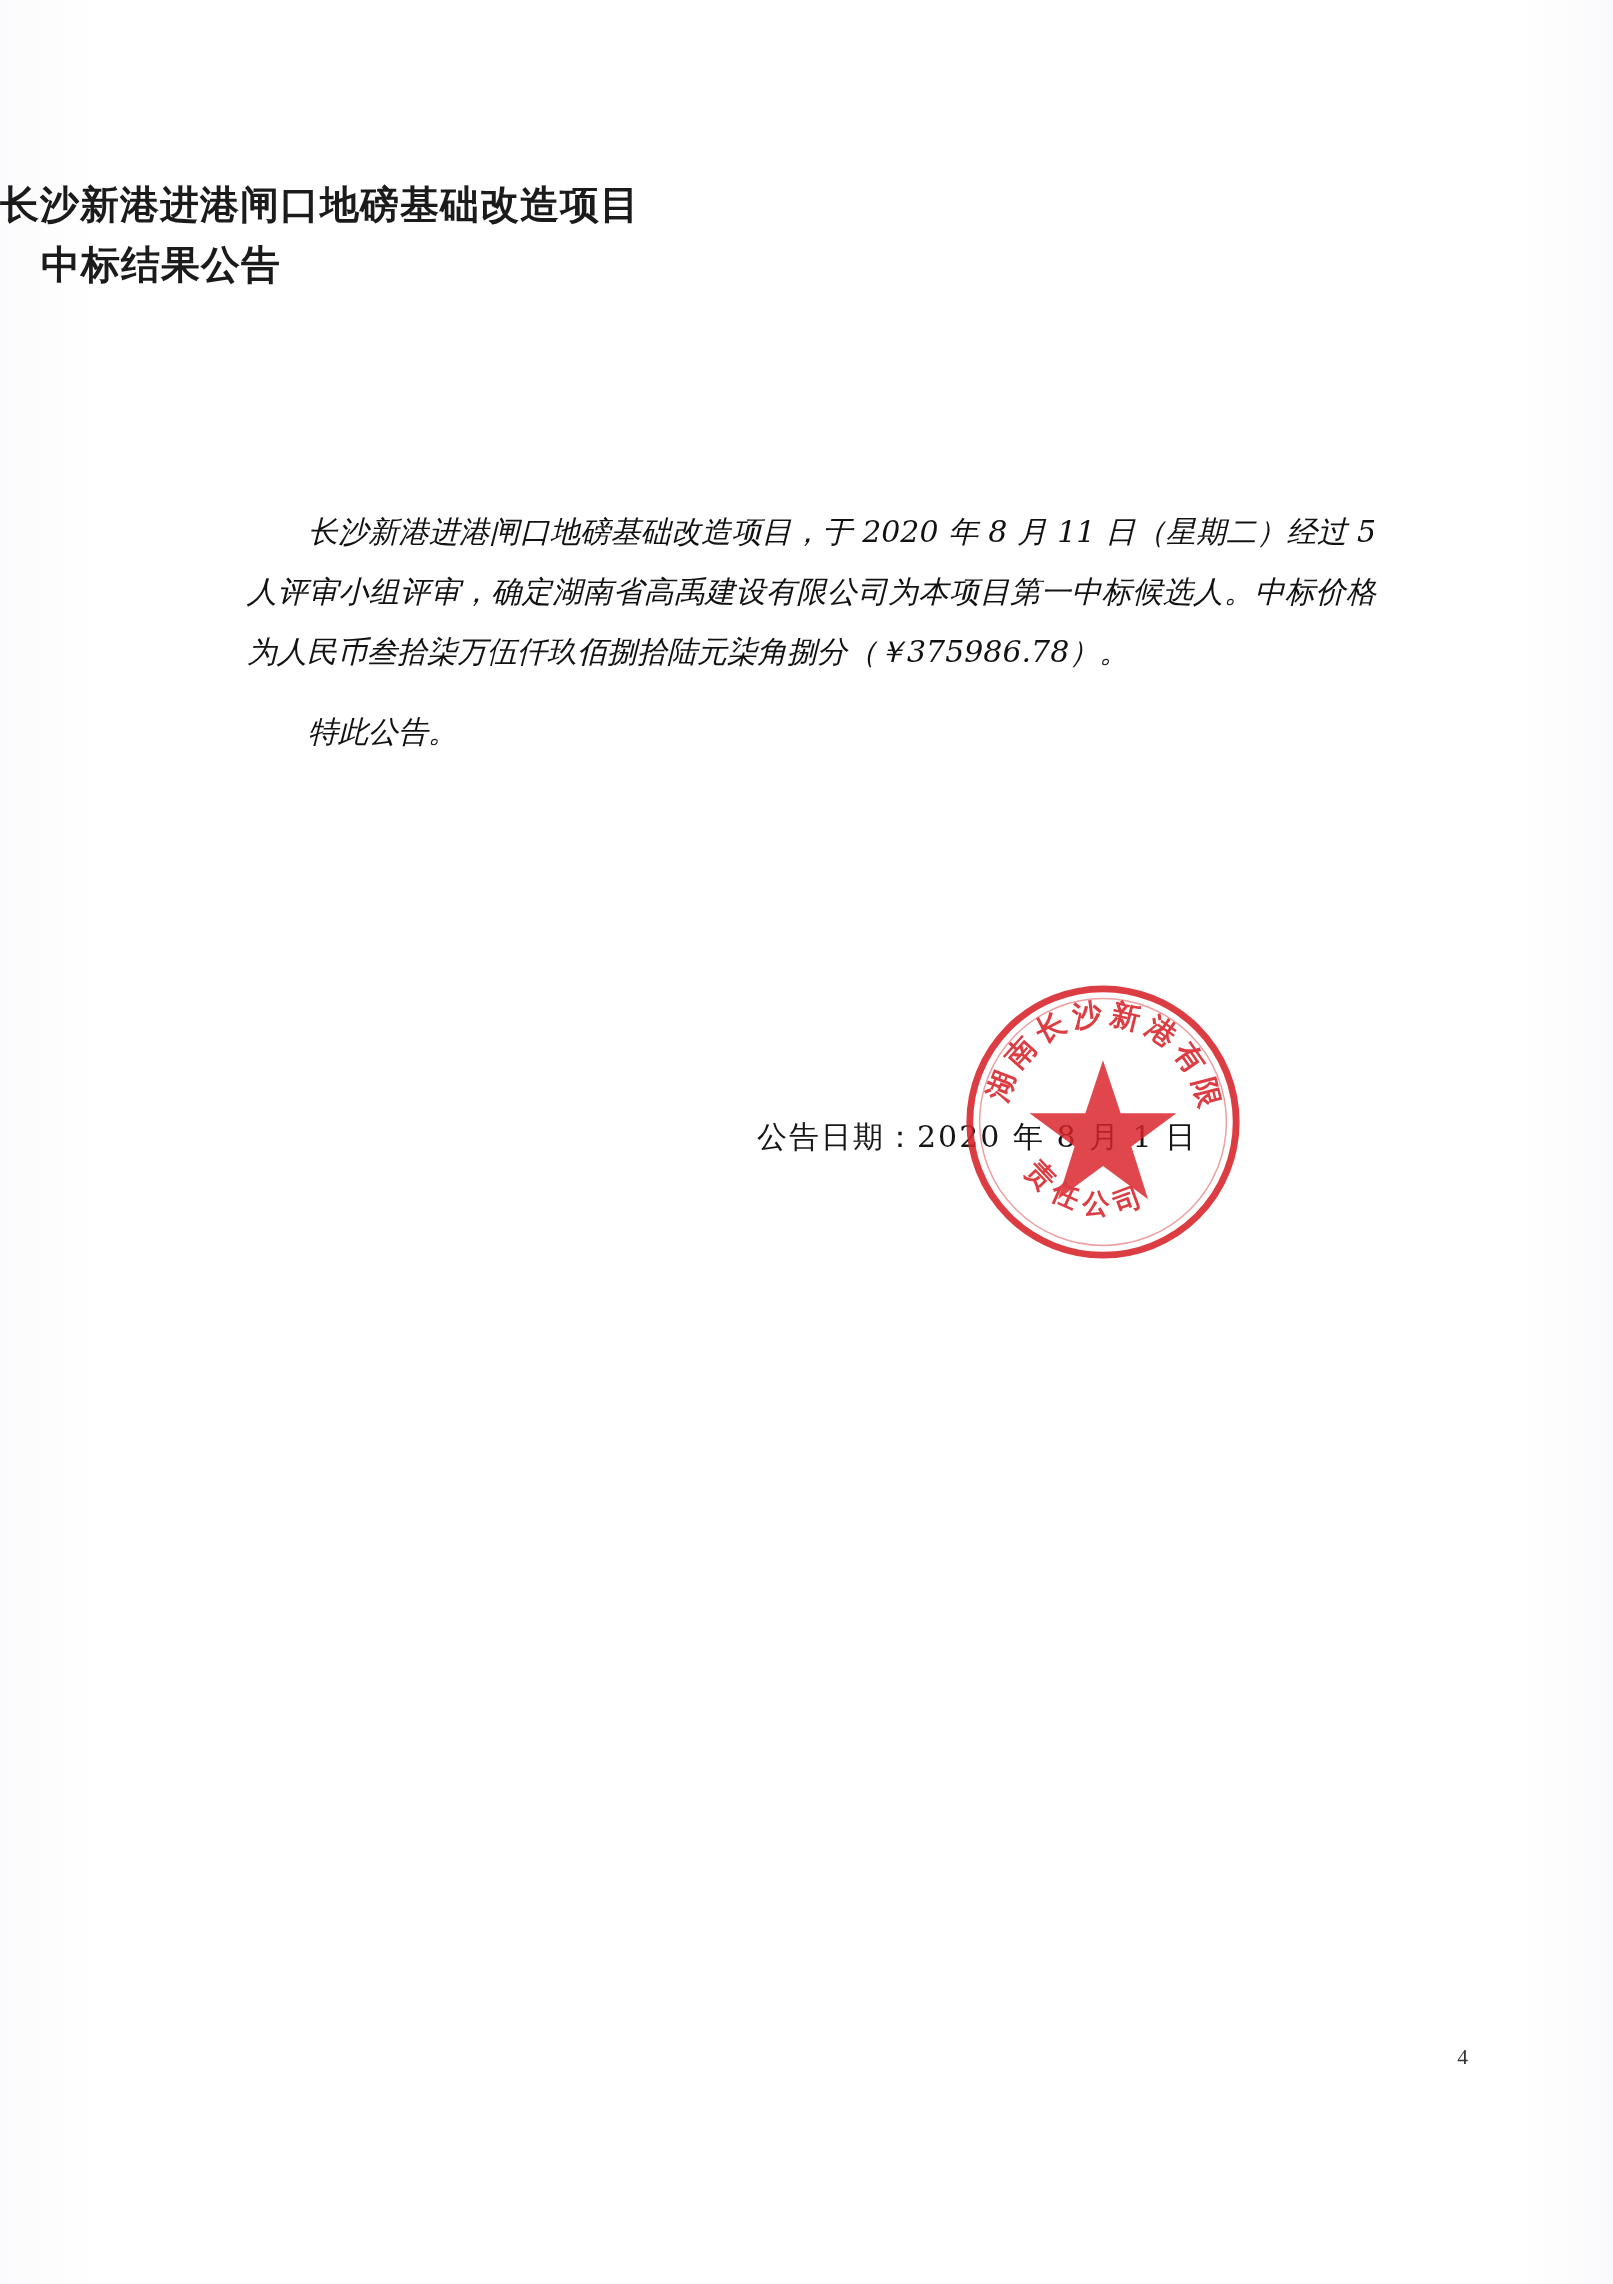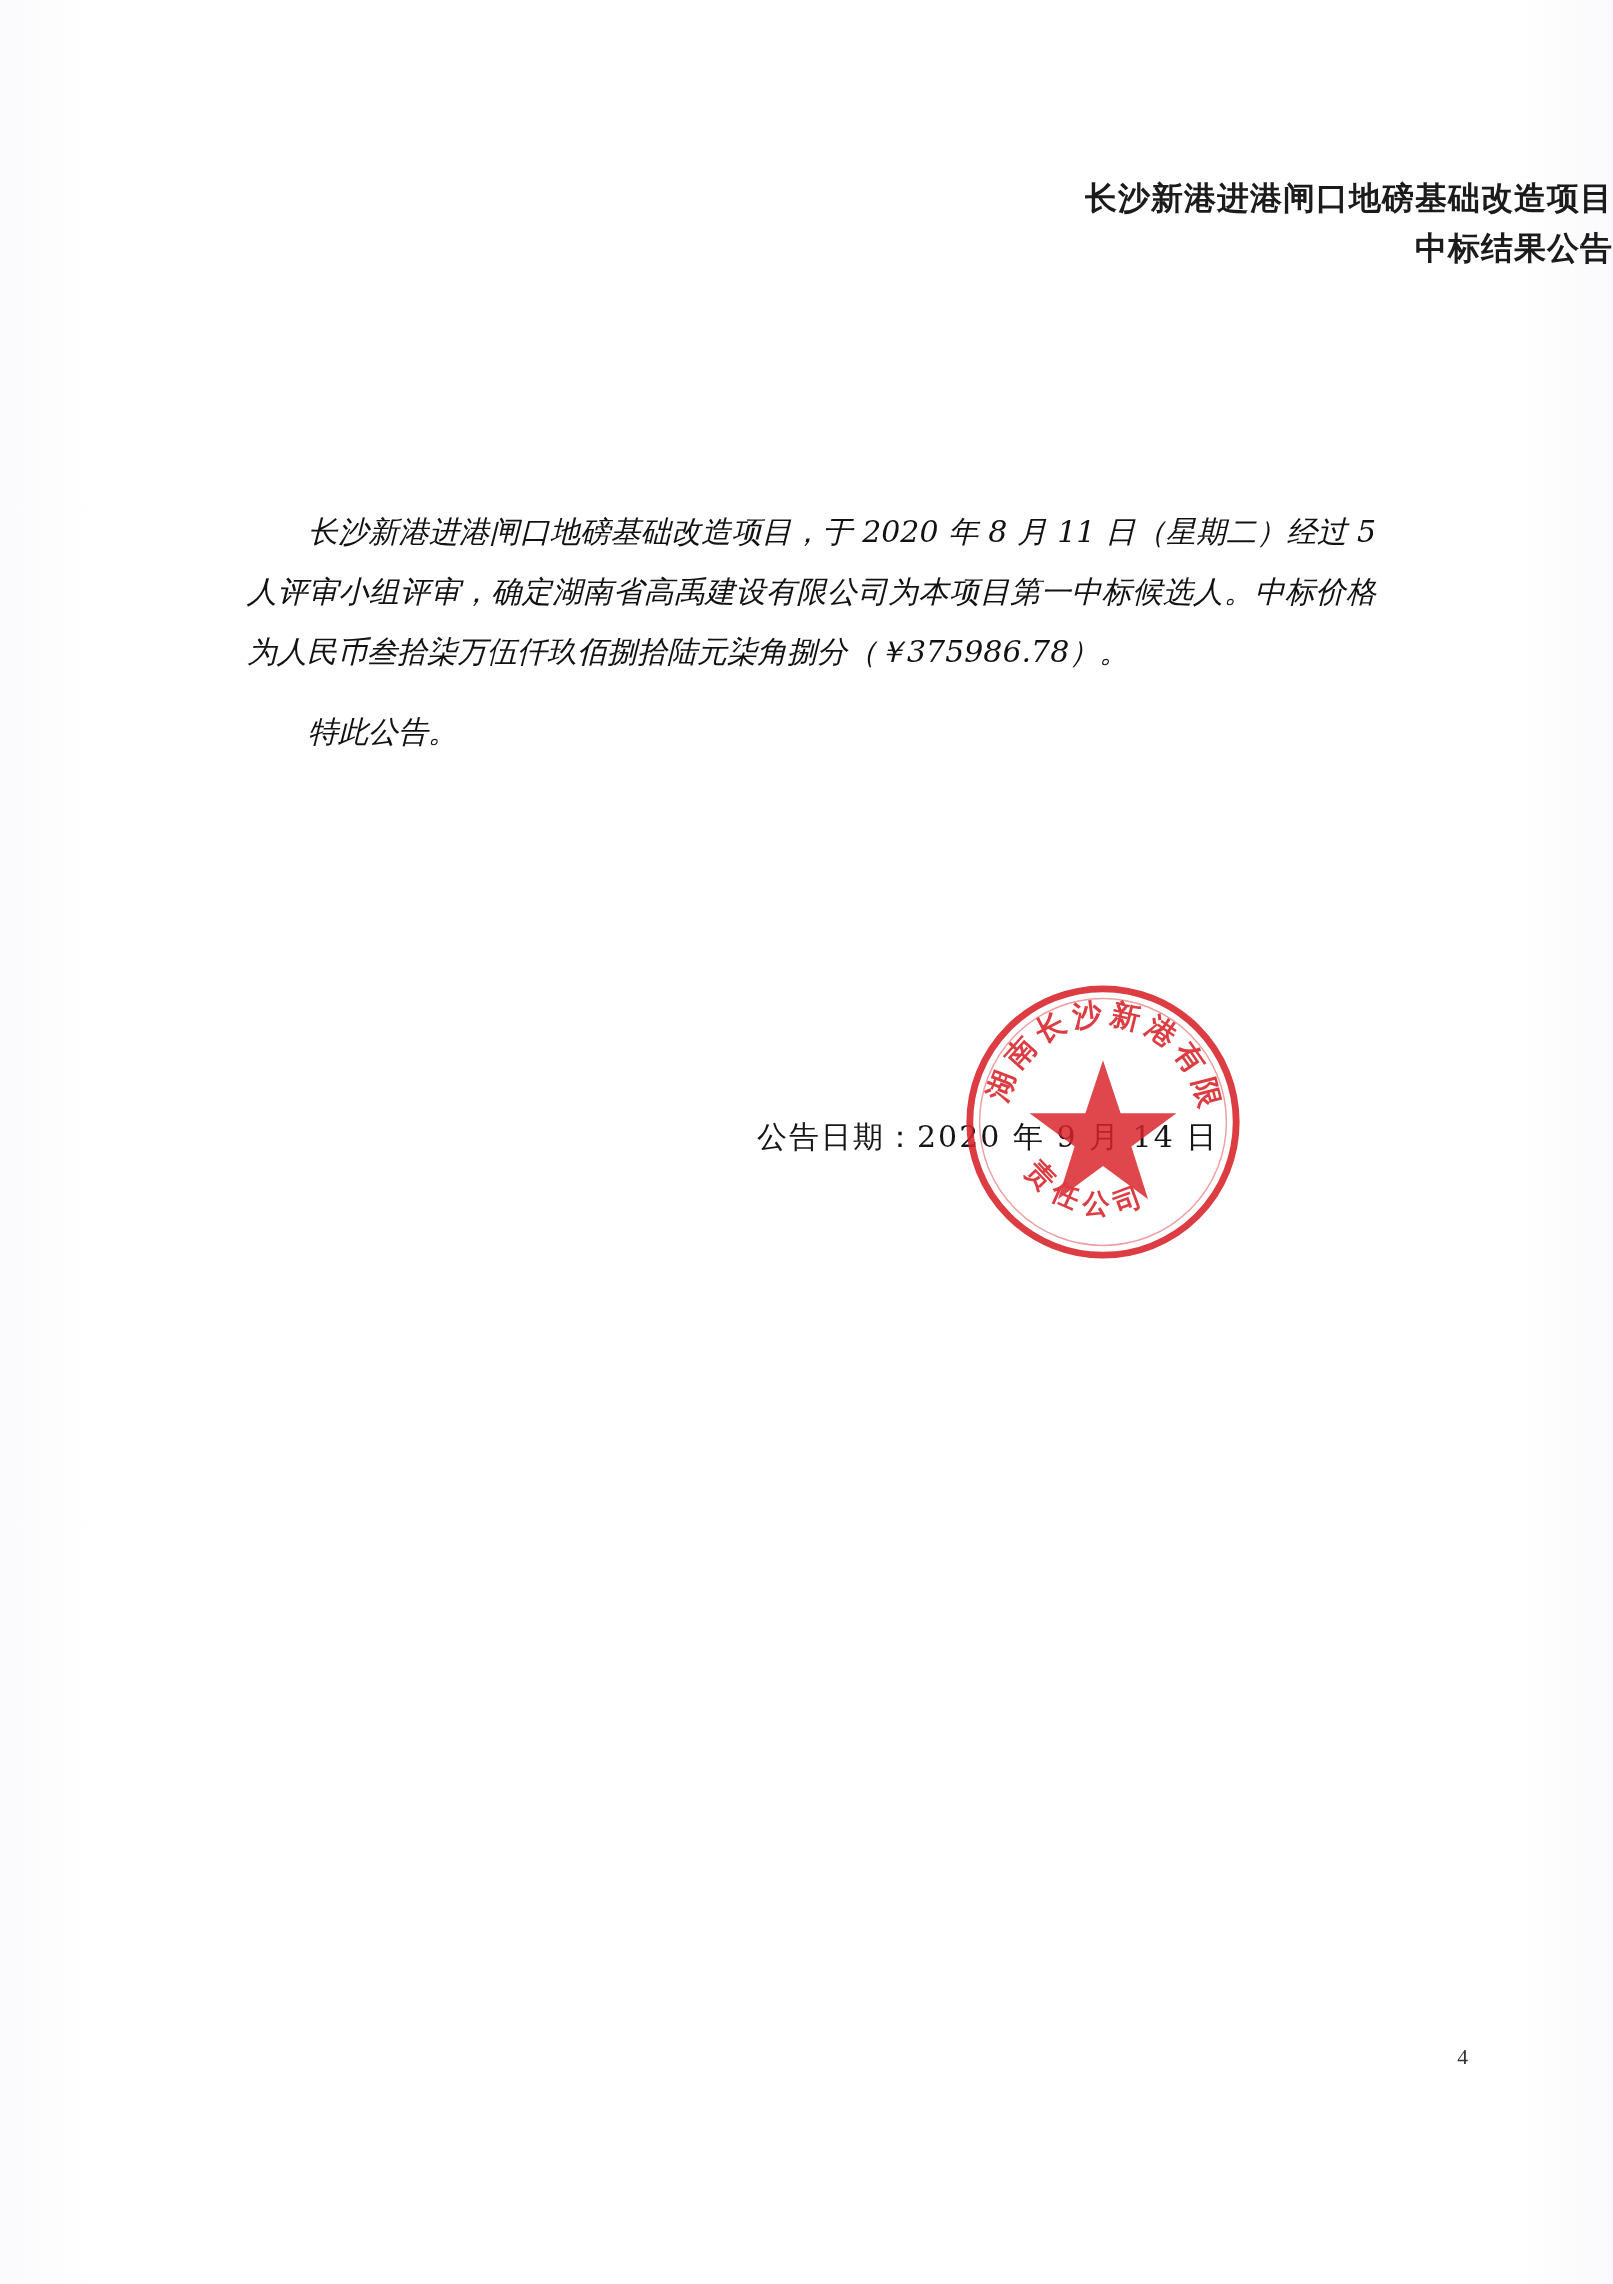--- a/index.html
+++ b/index.html
@@ -25,25 +25,25 @@
     position: absolute;
     left: 0; top: 0; right: 0; bottom: 0;
     padding: 0;
   }
 
   .doc-title {
     position: absolute;
     left: 0;
     right: 0;
     top: 174px;
-    text-align: right;
+    text-align: left;
     color: #1b1b1b;
     font-family: "DejaVu Serif", "Liberation Serif", serif;
     font-weight: bold;
-    font-size: 32px;
+    font-size: 39px;
     line-height: 1.55;
     letter-spacing: 1px;
   }
   .doc-title .line2 {
     display: block;
     margin-left: 41px;
   }
 
   .body-block {
     position: absolute;
@@ -110,21 +110,21 @@
     <div class="doc-title">
       <span>长沙新港进港闸口地磅基础改造项目</span>
       <span class="line2">中标结果公告</span>
     </div>
 
     <div class="body-block">
       <p class="para">长沙新港进港闸口地磅基础改造项目，于 2020 年 8 月 11 日（星期二）经过 5 人评审小组评审，确定湖南省高禹建设有限公司为本项目第一中标候选人。中标价格为人民币叁拾柒万伍仟玖佰捌拾陆元柒角捌分（￥375986.78）。</p>
       <p class="para second">特此公告。</p>
     </div>
 
-    <div class="sign-date">公告日期：2020 年 9 月 14 日</div>
+    <div class="sign-date">公告日期：2020 年 8 月 1 日</div>
 
     <div class="seal">
       <svg viewBox="0 0 290 290" xmlns="http://www.w3.org/2000/svg" aria-hidden="true">
         <defs>
           <path id="arcPath" d="M 45,145 A 100,100 0 1 1 245,145" fill="none"></path>
           <path id="arcPathLower" d="M 52,145 A 93,93 0 1 0 238,145" fill="none"></path>
         </defs>
         <circle cx="145" cy="145" r="136" fill="none" stroke="#d8232a" stroke-width="7"></circle>
         <circle cx="145" cy="145" r="126" fill="none" stroke="#d8232a" stroke-width="1.5" opacity="0.5"></circle>
 

